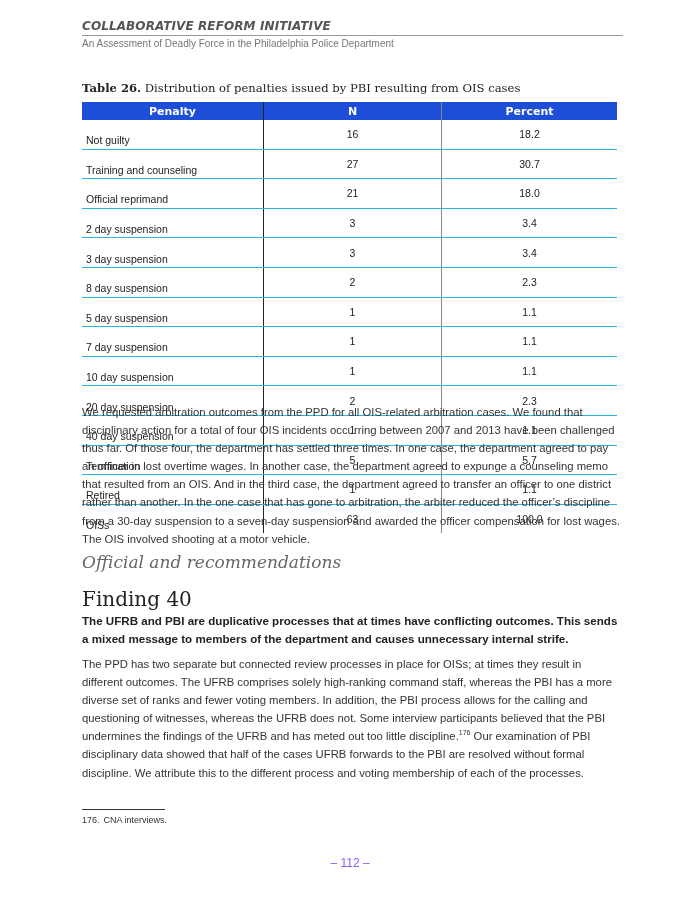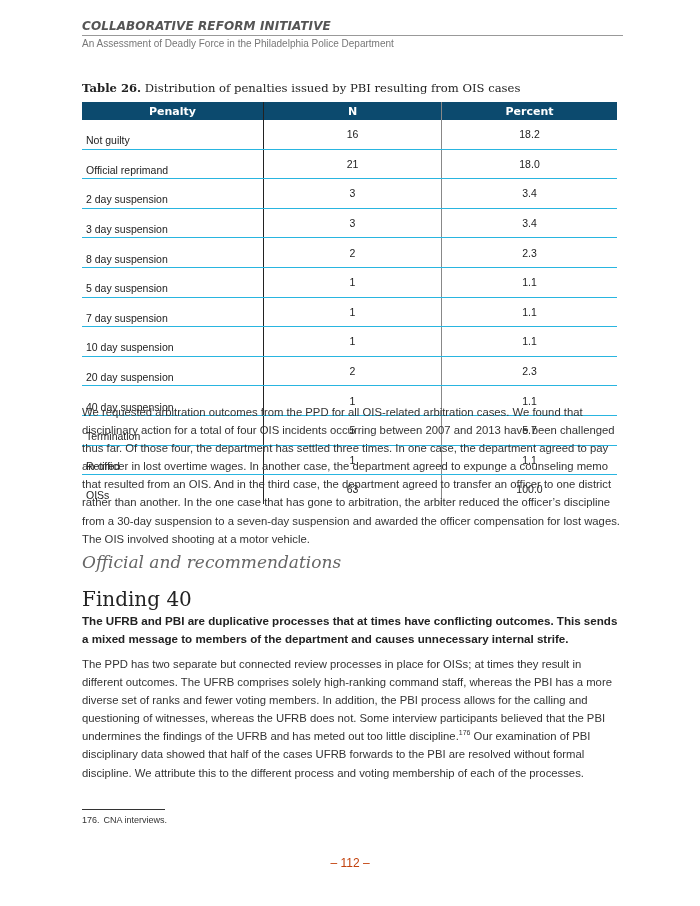--- a/index.html
+++ b/index.html
@@ -3,34 +3,34 @@
 <meta charset="utf-8">
 <style>
   html, body { margin:0; padding:0; background:#ffffff; }
   body { width:700px; height:906px; position:relative; overflow:hidden; font-family:"Liberation Sans", "DejaVu Sans", sans-serif; color:#222; }
   .hdr-title { position:absolute; left:82px; top:19px; font-family:"DejaVu Sans", sans-serif; font-weight:bold; font-style:italic; font-size:12px; color:#555; letter-spacing:0.1px; }
   .hdr-rule { position:absolute; left:82px; top:35px; width:541px; height:1px; background:#999; }
   .hdr-sub { position:absolute; left:82px; top:38px; font-size:10px; color:#777; font-family:"Liberation Sans", sans-serif; }
   .caption { position:absolute; left:82px; top:81px; font-family:"DejaVu Serif", serif; font-size:11.6px; color:#222; white-space:nowrap; }
   .caption b { font-weight:bold; }
   table.tbl { position:absolute; left:82px; top:102px; width:535px; border-collapse:collapse; font-family:"Liberation Sans", sans-serif; font-size:10.5px; }
-  table.tbl th { background:#0c4a6e; color:#fff; font-family:"DejaVu Sans", sans-serif; font-weight:bold; font-size:11px; height:18px; padding:0; text-align:center; }
+  table.tbl th { background:#1d4ed8; color:#fff; font-family:"DejaVu Sans", sans-serif; font-weight:bold; font-size:11px; height:18px; padding:0; text-align:center; }
   table.tbl td { height:16.6px; padding:12px 0 0 4px; border-bottom:1.5px solid #29b5e0; color:#222; }
   table.tbl td.c { text-align:center; padding:0; }
   table.tbl tr td:nth-child(1), table.tbl tr th:nth-child(1) { width:177px; border-right:1px solid #222; }
   table.tbl tr td:nth-child(2), table.tbl tr th:nth-child(2) { width:177px; border-right:1px solid #888; }
   table.tbl tr:last-child td { border-bottom:none; }
   .body-p { position:absolute; left:82px; width:540px; font-family:"Liberation Sans", sans-serif; font-size:11.3px; line-height:18.1px; color:#333; }
   .sec-title { position:absolute; left:82px; top:552px; font-family:"DejaVu Serif", serif; font-style:italic; font-size:17px; color:#666; }
   .finding-title { position:absolute; left:82px; top:587px; font-family:"DejaVu Serif", serif; font-size:20px; color:#222; }
   .finding-bold { position:absolute; left:82px; top:612px; width:540px; font-family:"Liberation Sans", sans-serif; font-weight:bold; font-size:11.6px; line-height:18px; color:#222; }
   .fn-rule { position:absolute; left:82px; top:809px; width:83px; height:1px; background:#333; }
   .fn { position:absolute; left:82px; top:815px; font-size:9px; color:#333; font-family:"Liberation Sans", sans-serif; }
   .fn span.num { margin-right:4px; }
-  .pgnum { position:absolute; left:0; width:700px; top:856px; text-align:center; font-size:12px; color:#c2410c; font-family:"Liberation Sans", sans-serif; }
+  .pgnum { position:absolute; left:0; width:700px; top:856px; text-align:center; font-size:12px; color:#8b5cf6; font-family:"Liberation Sans", sans-serif; }
   sup { font-size:7px; vertical-align:super; line-height:0; }
 </style>
 </head>
 <body>
 
 <div class="hdr-title">COLLABORATIVE REFORM INITIATIVE</div>
 <div class="hdr-rule"></div>
 <div class="hdr-sub">An Assessment of Deadly Force in the Philadelphia Police Department</div>
 
 <div class="caption"><b>Table 26.</b><span> Distribution of penalties issued by PBI resulting from OIS cases</span></div>
@@ -41,20 +41,25 @@
       <th>Penalty</th>
       <th>N</th>
       <th>Percent</th>
     </tr>
   </thead>
   <tbody id="tbody">
       <tr>
         <td>Not guilty</td>
         <td class="c">16</td>
         <td class="c">18.2</td>
+      </tr>
+      <tr>
+        <td>Training and counseling</td>
+        <td class="c">27</td>
+        <td class="c">30.7</td>
       </tr>
       <tr>
         <td>Official reprimand</td>
         <td class="c">21</td>
         <td class="c">18.0</td>
       </tr>
       <tr>
         <td>2 day suspension</td>
         <td class="c">3</td>
         <td class="c">3.4</td>

